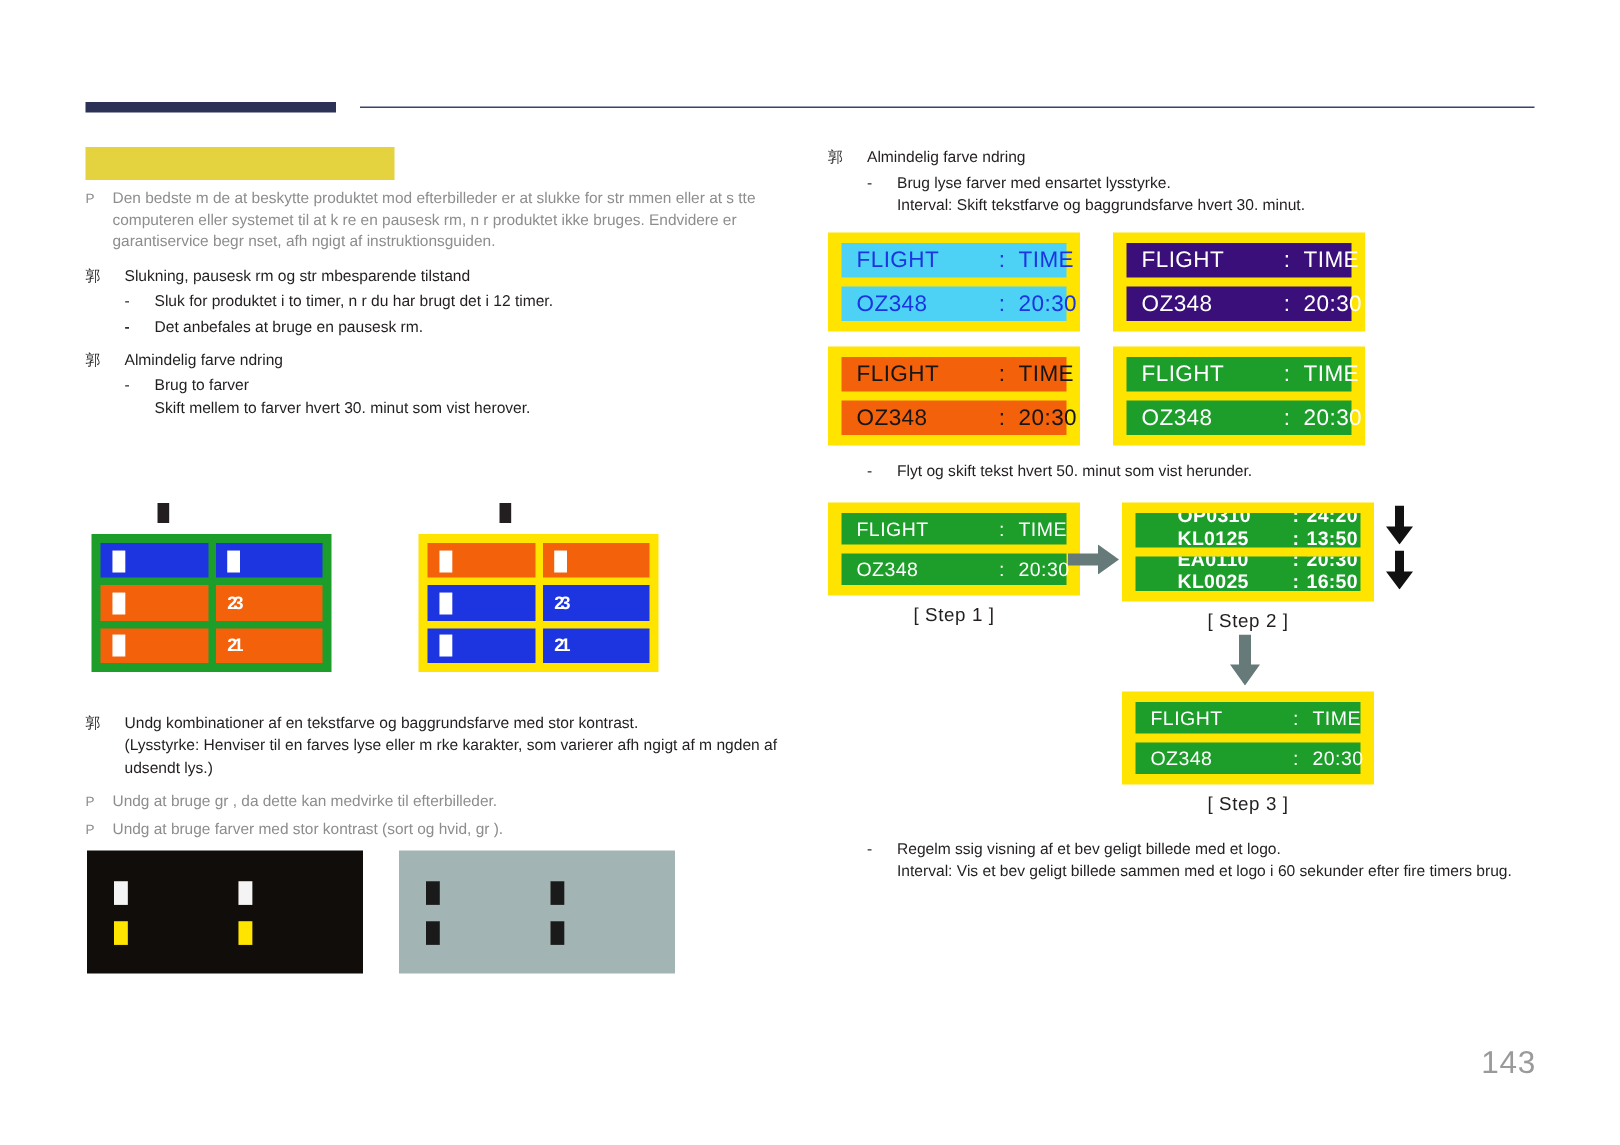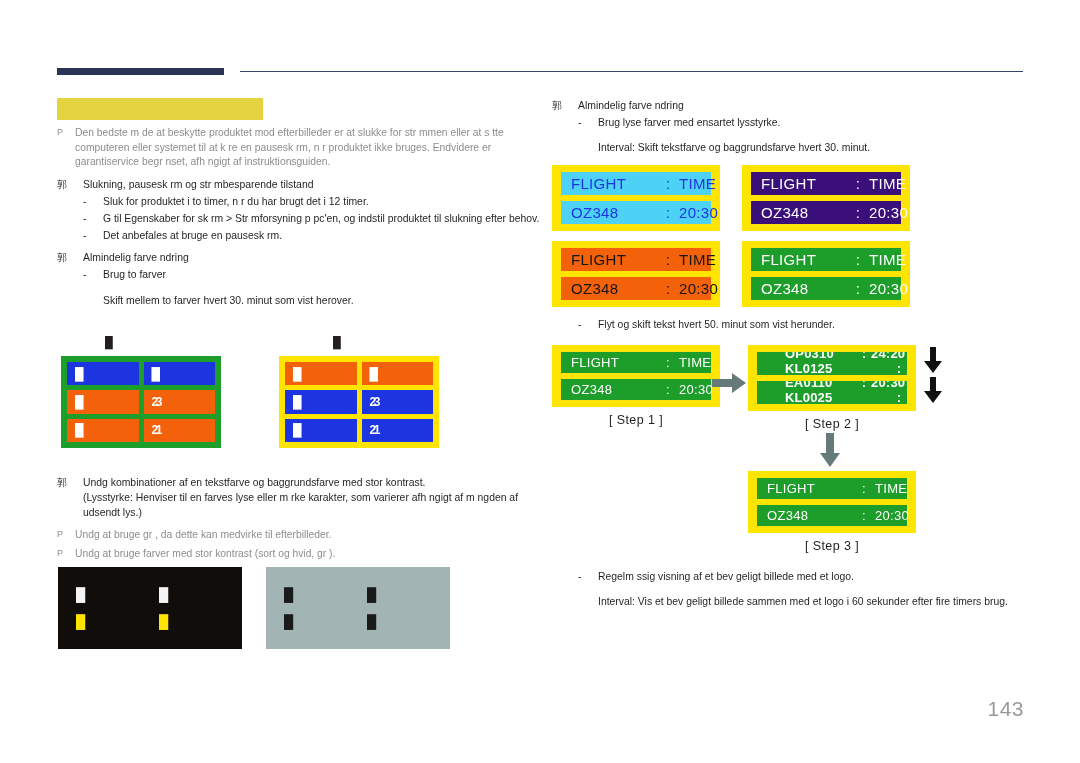--- a/index.html
+++ b/index.html
@@ -95,21 +95,21 @@
     position: absolute;
     left: 26px; top: 0;
   }
   .plain {
     padding-left: 46px;
     font-size: 10.4px;
     line-height: 15.2px;
     color: #231f20;
     margin-top: 1px;
   }
-  .plain.tight { margin-top: 10px; }
+  .plain.tight { margin-top: 0; }
   .indent-cont {
     padding-left: 26px;
     font-size: 10.4px;
     line-height: 15.2px;
     margin-top: 0;
   }
 
   
   .grid-figs {
     position: absolute;
@@ -241,21 +241,21 @@
     font-weight: bold;
     color: #ffffff;
     padding: 0 8px;
     box-sizing: border-box;
     letter-spacing: 0.2px;
   }
   .scroll-line .f { flex: 0 0 72px; margin-left: 20px; }
   .scroll-line .c { flex: 0 0 14px; text-align: center; }
   .scroll-line .t { flex: 1; text-align: right; padding-right: 4px; }
   .sl-a { top: -6px; }
-  .sl-b { top: 9px; gap: 35px; }
+  .sl-b { top: 9px; }
 
   .arrow-right {
     position: absolute;
     left: 160px; top: 28px;
     width: 34px; height: 20px;
   }
   .arrow-down-big {
     position: absolute;
     left: 268px; top: 88px;
     width: 20px; height: 34px;
@@ -291,21 +291,20 @@
       <span class="glyph">郭</span>
       <span>Slukning, pausesk rm og str mbesparende tilstand</span>
     </div>
 
     <div class="dashrow">
       <span class="dash">-</span>
       <span>Sluk for produktet i to timer, n r du har brugt det i 12 timer.</span>
     </div>
     <div class="dashrow">
       <span class="dash">-</span>
-      <span>G  til Egenskaber for sk rm &gt; Str mforsyning p  pc'en, og indstil produktet til slukning efter behov.</span>
     </div>
     <div class="dashrow">
       <span class="dash">-</span>
       <span>Det anbefales at bruge en pausesk rm.</span>
     </div>
 
     <div class="bullet-h">
       <span class="glyph">郭</span>
       <span>Almindelig farve ndring</span>
     </div>

